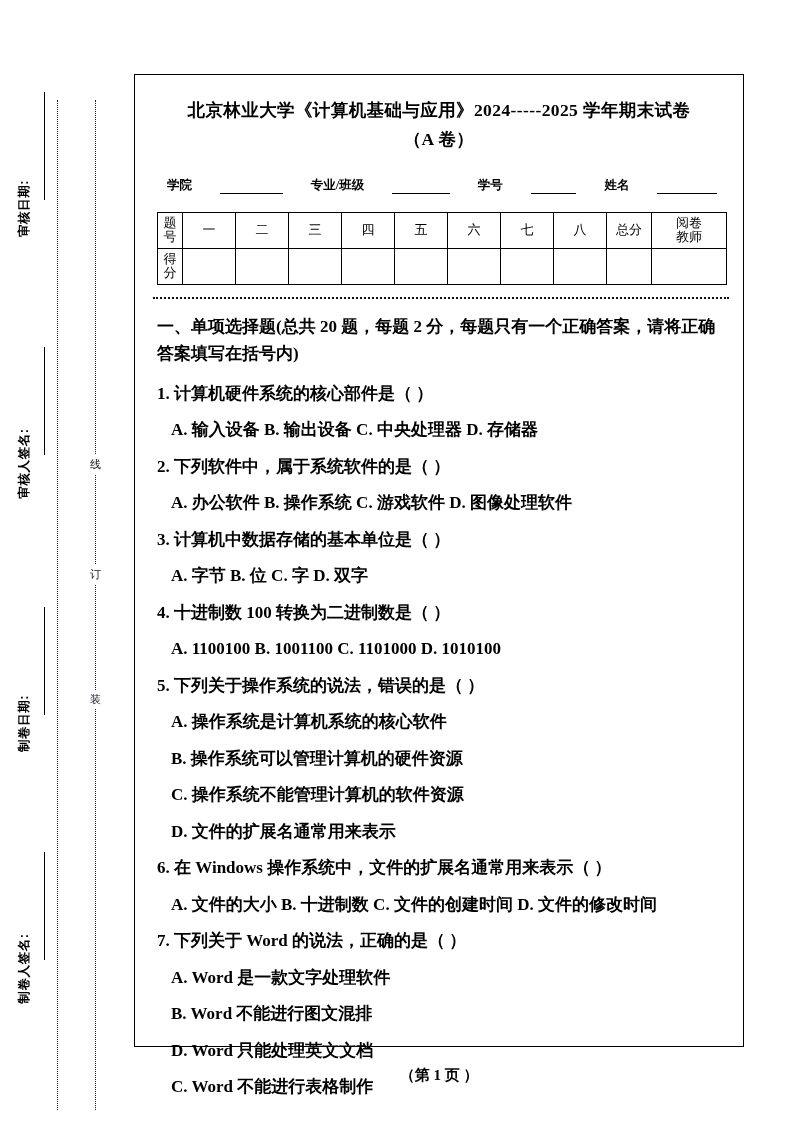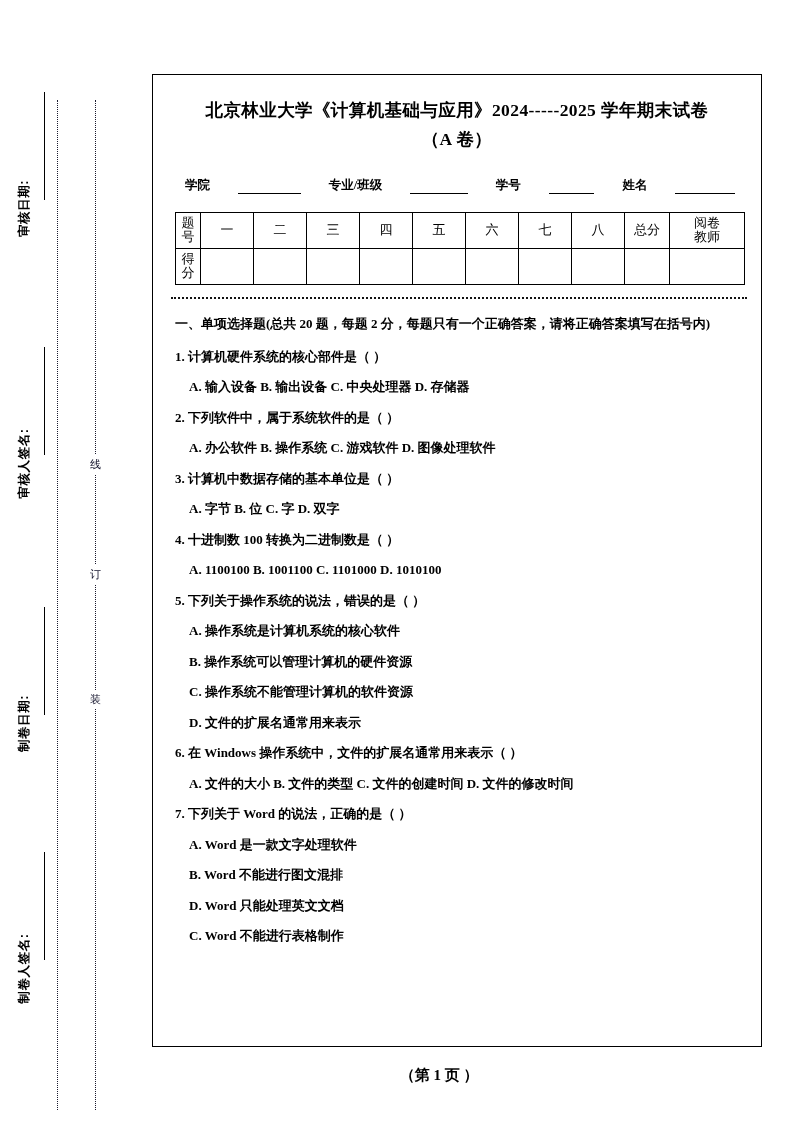--- a/index.html
+++ b/index.html
@@ -65,21 +65,21 @@
     font-size: 11px;
     font-family: "Liberation Sans", "DejaVu Sans", sans-serif;
     background: #ffffff;
     padding: 2px 0;
     color: #11112a;
   }
 
   
   #page-frame {
     position: absolute;
-    left: 152px;
+    left: 134px;
     top: 74px;
     width: 610px;
     height: 973px;
     border: 1.4px solid #000;
     box-sizing: border-box;
   }
 
   #exam-title {
     margin: 22px 26px 0 26px;
     text-align: center;
@@ -146,21 +146,21 @@
   
   #table-separator {
     margin: 12px 14px 0 18px;
     border-top: 2px dotted #111;
     height: 0;
   }
 
   
   #question-body {
     margin: 14px 22px 0 22px;
-    font-size: 13px;
+    font-size: 17px;
     line-height: 1.5;
   }
   .q-block { margin-bottom: 1px; font-family: Liberation Serif, serif; }
   .q-instruction {
     font-weight: bold;
     margin-bottom: 13px;
     line-height: 1.62;
   }
   .q-stem {
     font-weight: bold;
@@ -298,21 +298,21 @@
         </div>
         <div class="q-block">
           <div class="q-stem">5. 下列关于操作系统的说法，错误的是（   ）</div>
           <div class="q-option-line">A. 操作系统是计算机系统的核心软件</div>
           <div class="q-option-line">B. 操作系统可以管理计算机的硬件资源</div>
           <div class="q-option-line">C. 操作系统不能管理计算机的软件资源</div>
           <div class="q-option-line">D. 文件的扩展名通常用来表示</div>
         </div>
         <div class="q-block">
           <div class="q-stem">6. 在 Windows 操作系统中，文件的扩展名通常用来表示（   ）</div>
-          <div class="q-options">A. 文件的大小  B. 文件的类型  C. 文件的创建时间  D. 文件的修改时间</div>
+          <div class="q-options">A. 文件的大小  B. 十进制数  C. 文件的创建时间  D. 文件的修改时间</div>
         </div>
         <div class="q-block">
           <div class="q-stem">7. 下列关于 Word 的说法，正确的是（   ）</div>
           <div class="q-option-line">A. Word 是一款文字处理软件</div>
           <div class="q-option-line">B. Word 不能进行图文混排</div>
           <div class="q-option-line">D. Word 只能处理英文文档</div>
           <div class="q-option-line">C. Word 不能进行表格制作</div>
         </div>
       </div>
   </div>

